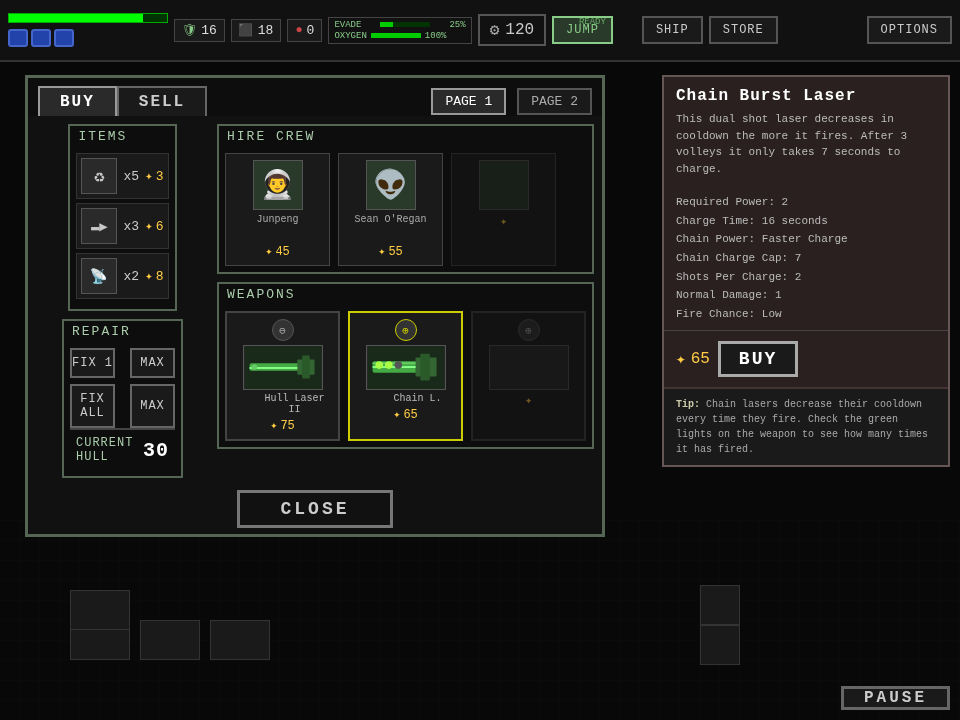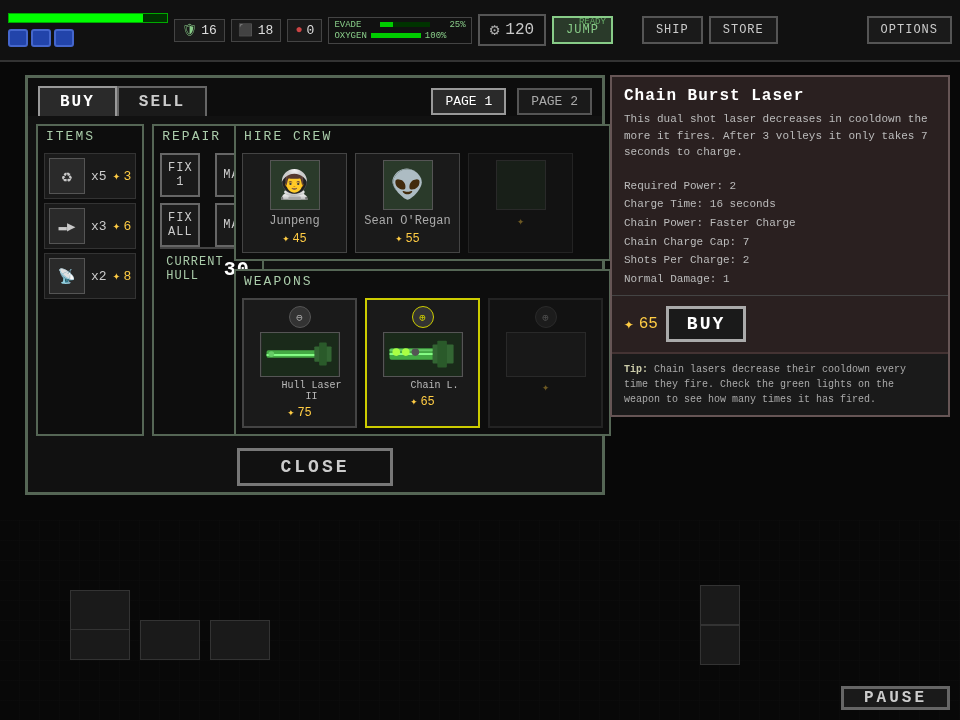--- a/index.html
+++ b/index.html
@@ -143,22 +143,23 @@
       display: flex;
       padding: 8px;
       gap: 8px;
       background: #111;
     }
 
     
     .left-col {
       width: 190px;
       display: flex;
-      flex-direction: row;
+      flex-direction: column;
       gap: 8px;
+      align-items: center;
     }
 
     .section-box {
       border: 2px solid #556655;
       background: #0d0d0d;
     }
     .section-header {
       font-size: 13px;
       letter-spacing: 2px;
       color: #aaccaa;
@@ -251,21 +252,21 @@
     }
     .crew-slot.empty { opacity: 0.4; }
     .crew-avatar {
       width: 50px; height: 50px;
       background: #2a3a2a;
       border: 1px solid #555;
       display: flex; align-items: center; justify-content: center;
       font-size: 28px;
       margin-bottom: 4px;
     }
-    .crew-name { font-size: 12px; color: #aaa; margin-bottom: 3px; text-align: left; }
+    .crew-name { font-size: 10px; color: #aaa; margin-bottom: 19px; text-align: left; }
     .crew-cost { display: flex; align-items: center; gap: 3px; font-size: 12px; color: #ffcc44; }
 
     .weapons-grid {
       display: flex;
       gap: 8px;
       padding: 6px;
     }
     .weapon-slot {
       width: 115px;
       background: #1a1a1a;
@@ -315,21 +316,21 @@
       font-weight: bold;
       padding: 6px 40px;
       cursor: pointer;
       letter-spacing: 3px;
     }
 
     
     .info-panel {
       position: absolute;
       top: 75px; right: 10px;
-      width: 340px;
+      width: 288px;
       background: #2a2020;
       border: 2px solid #665555;
     }
     .info-title {
       font-size: 16px;
       font-weight: bold;
       color: #fff;
       padding: 10px 12px 6px;
       letter-spacing: 1px;
     }
@@ -611,20 +612,21 @@
 <div class="info-panel">
   <div class="info-title">Chain Burst Laser</div>
   <div class="info-desc">This dual shot laser decreases in cooldown the more it fires. After 3 volleys it only takes 7 seconds to charge.</div>
   <div class="info-stats">
     <div>Required Power: 2</div>
     <div>Charge Time: 16 seconds</div>
     <div>Chain Power: Faster Charge</div>
     <div>Chain Charge Cap: 7</div>
     <div>Shots Per Charge: 2</div>
     <div>Normal Damage: 1</div>
+    <div>Fire Chance: Low</div>
   </div>
   <div class="info-buy-row">
     <div class="buy-price">
       <span class="scrap-icon">✦</span>
       <span>65</span>
     </div>
     <button class="buy-btn">BUY</button>
   </div>
   <div class="tip-box">
     <span class="tip-label">Tip:</span>

